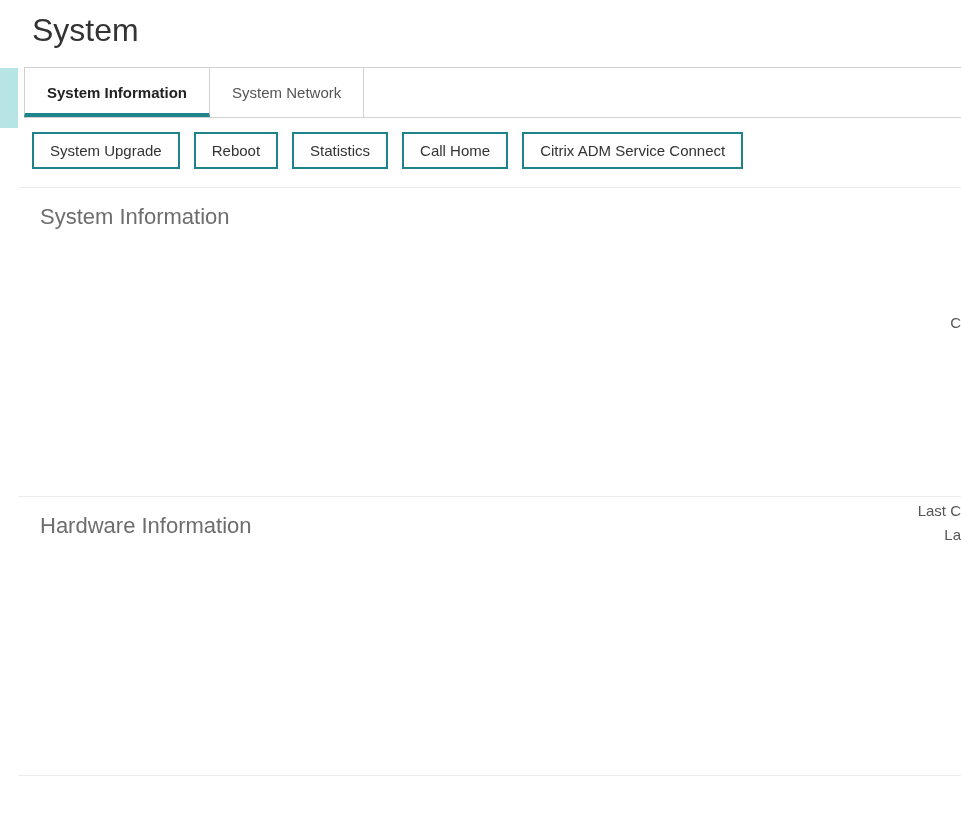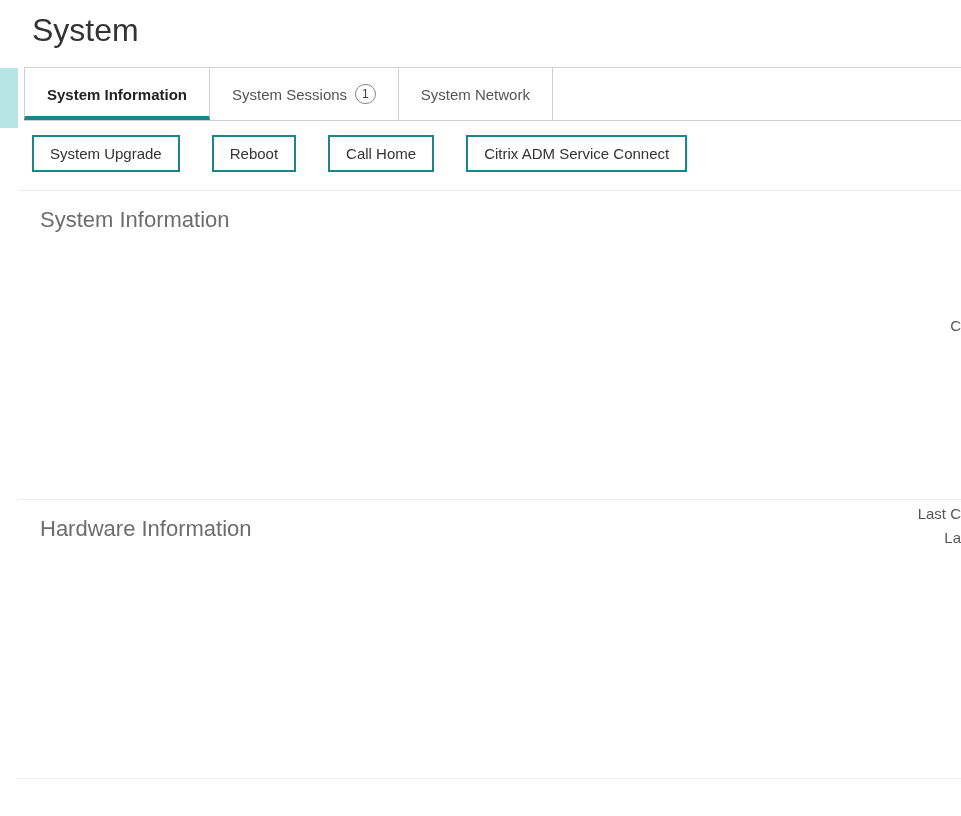--- a/index.html
+++ b/index.html
@@ -88,21 +88,21 @@
     padding: 0 6px;
     box-sizing: border-box;
   }
   .tabs-spacer {
     flex: 1;
     border-left: 1px solid #d0d0d0;
     margin-left: -1px;
   }
   .toolbar {
     display: flex;
-    gap: 32px;
+    gap: 14px;
     padding: 14px 12px 18px 14px;
     border-bottom: 1px solid #ececec;
   }
   .btn {
     border: 2px solid #1f838b;
     background: #ffffff;
     color: #333;
     font-size: 15px;
     padding: 8px 16px;
     cursor: pointer;
@@ -145,32 +145,29 @@
   </div>
 
   <div class="content">
     <h1 class="page-title">System</h1>
 
     <div class="tabs">
       <div class="tab active">
         <span>System Information</span>
       </div>
       <div class="tab">
-        <span>System Sessions</span>
-        <span class="tab-badge">1</span>
-      </div>
-      <div class="tab">
         <span>System Network</span>
       </div>
       <div class="tabs-spacer"></div>
     </div>
 
     <div class="toolbar">
       <button class="btn">System Upgrade</button>
       <button class="btn">Reboot</button>
+      <button class="btn">Statistics</button>
       <button class="btn">Call Home</button>
       <button class="btn">Citrix ADM Service Connect</button>
     </div>
 
     <div class="section">
       <div class="section-title">System Information</div>
       <div class="section-body">
         <div class="right-clipped r1">C</div>
         <div class="right-clipped r2">Last C</div>
         <div class="right-clipped r3">La</div>

